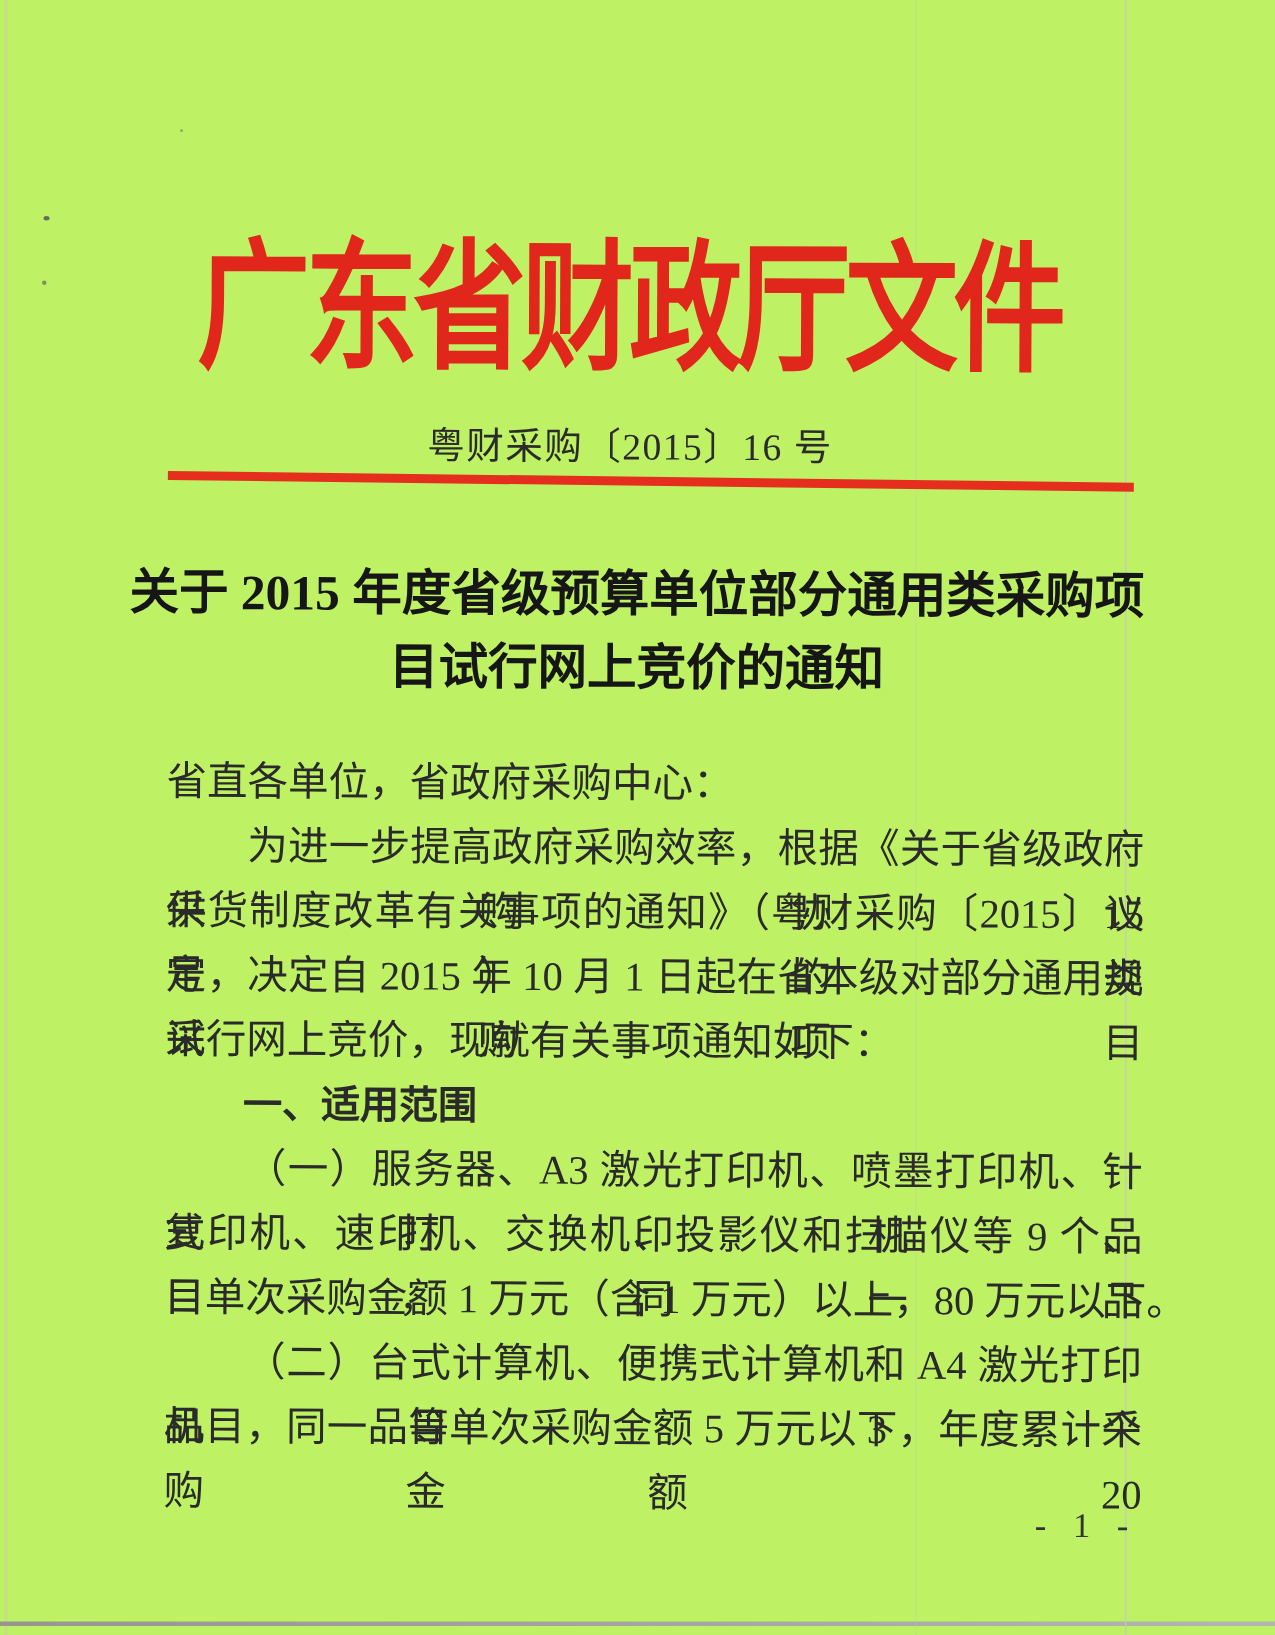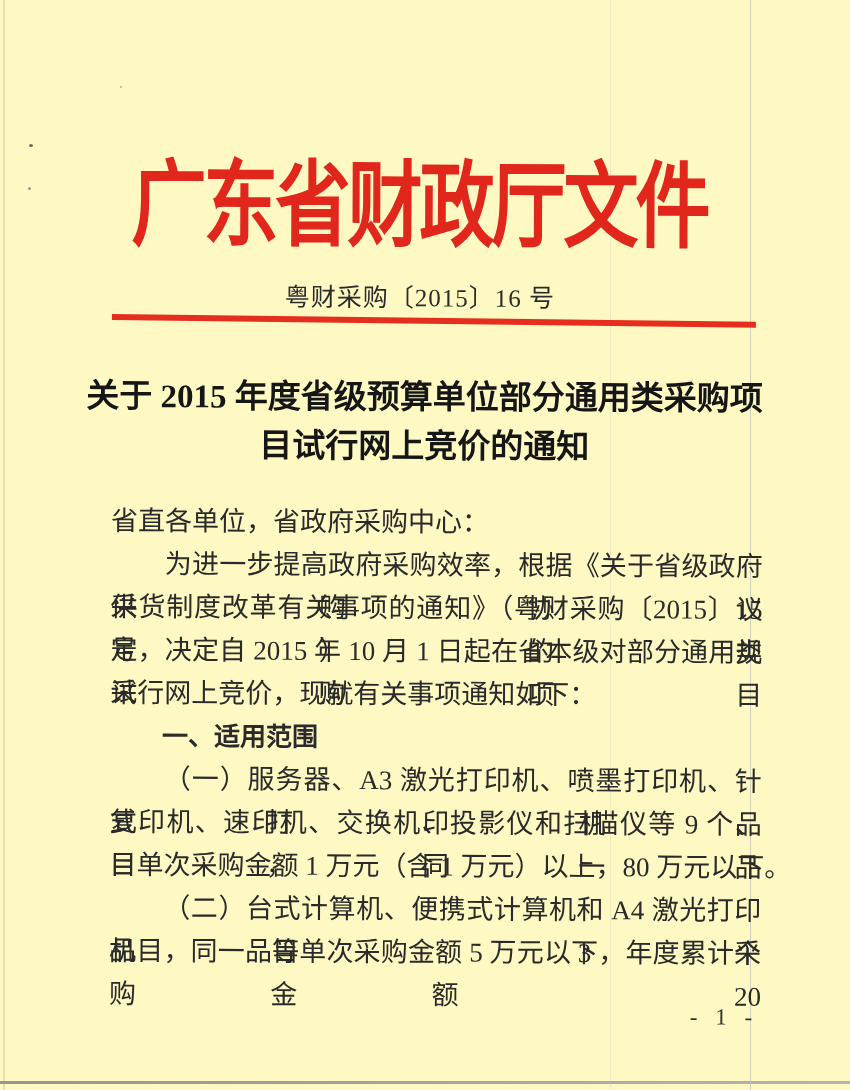--- a/index.html
+++ b/index.html
@@ -4,21 +4,21 @@
 <style>
   html, body {
     margin: 0;
     padding: 0;
     background: #ffffff;
   }
   .page {
     position: relative;
     width: 850px;
     height: 1090px;
-    background: #fef9c3;
+    background: #bef264;
     overflow: hidden;
     font-family: "Liberation Serif", "DejaVu Serif", serif;
     color: #262626;
   }
   
   .edge-left {
     position: absolute;
     left: 3px; top: 0;
     width: 2px; height: 1090px;
     background: rgba(214, 203, 168, 0.55);

